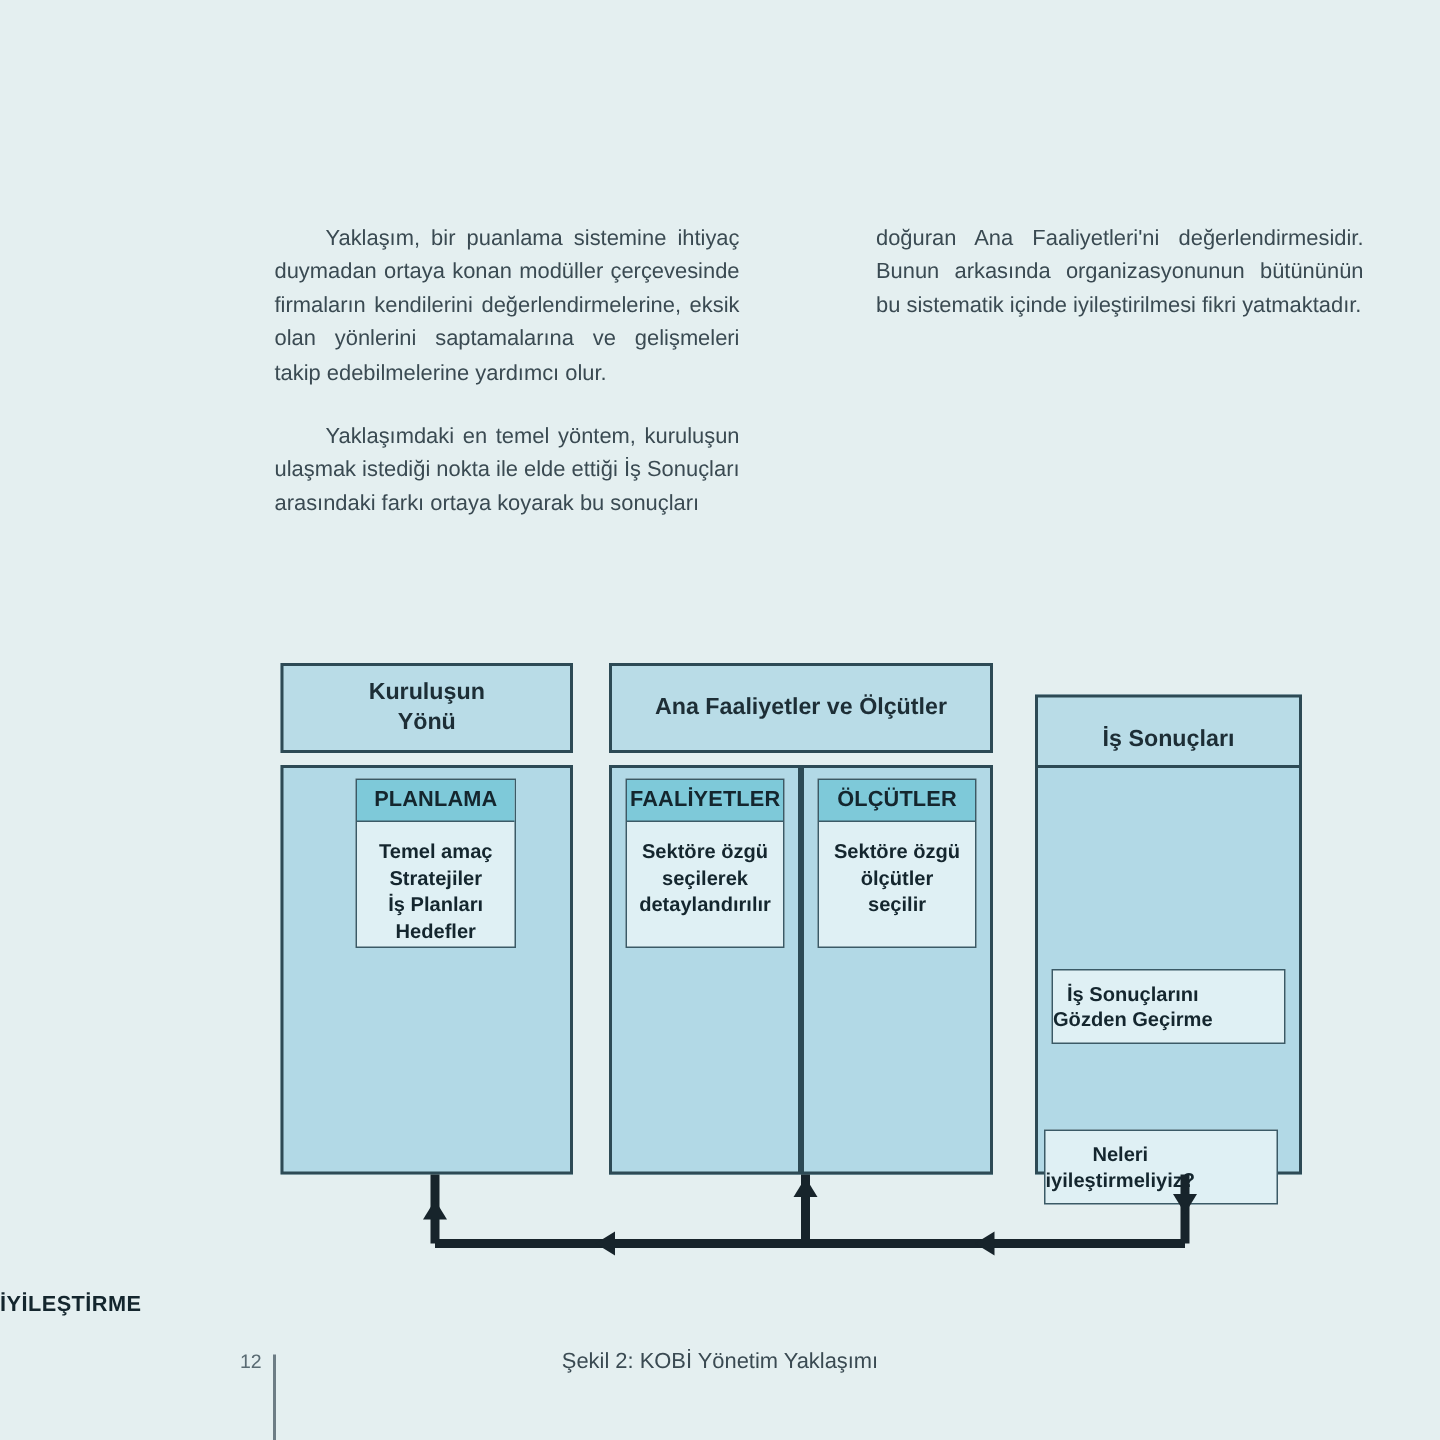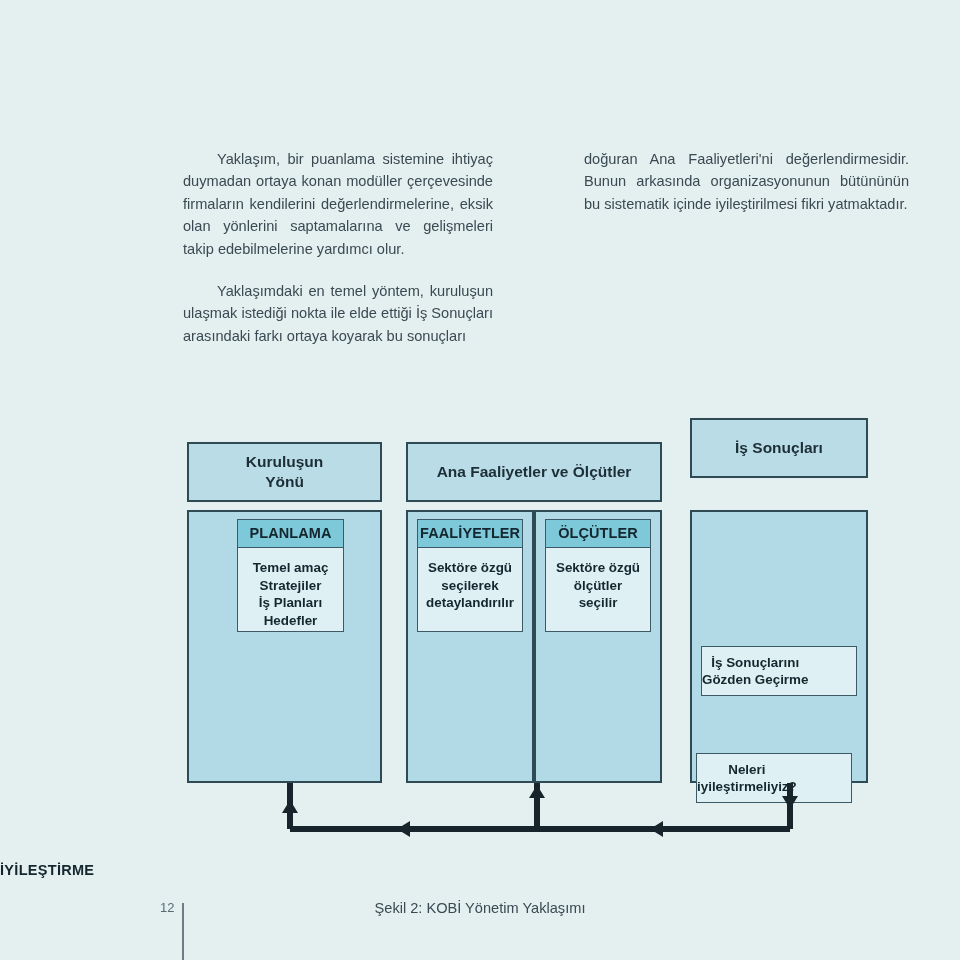--- a/index.html
+++ b/index.html
@@ -187,21 +187,21 @@
     <div>
       <div>Kuruluşun</div>
       <div>Yönü</div>
     </div>
   </div>
 
   <div class="hdr-box" style="left:406px; top:442px; width:256px; height:60px;">
     <span>Ana Faaliyetler ve Ölçütler</span>
   </div>
 
-  <div class="hdr-box" style="left:690px; top:418px; width:178px; height:60px;">
+  <div class="hdr-box" style="left:690px; top:463px; width:178px; height:60px;">
     <span>İş Sonuçları</span>
   </div>
 
   <div class="col-body" style="left:187px; top:510px; width:195px; height:273px;"></div>
 
   <div class="col-body" style="left:406px; top:510px; width:256px; height:273px;"></div>
 
   <div class="col-body" style="left:690px; top:510px; width:178px; height:273px;"></div>
 
   <div class="sub-panel" style="left:406px; top:510px; width:128px; height:273px;"></div>

